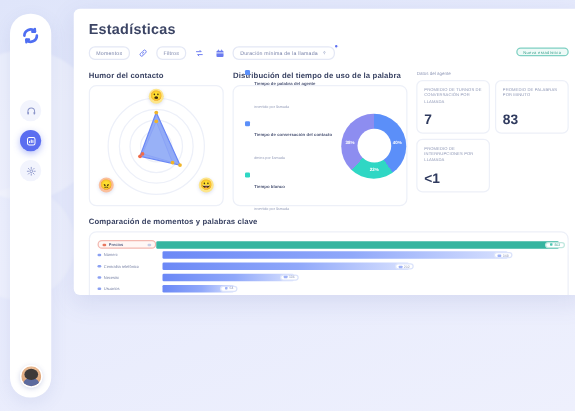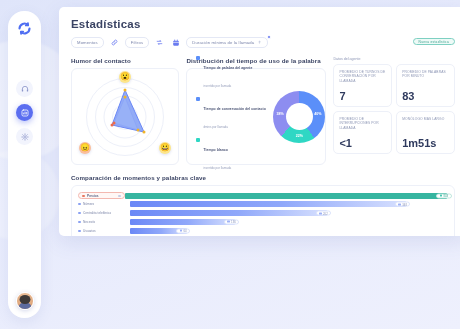--- a/index.html
+++ b/index.html
@@ -392,24 +392,20 @@
           <div class="stat-val">7</div>
         </div>
         <div class="stat">
           <div class="stat-cap">PROMEDIO DE PALABRAS POR MINUTO</div>
           <div class="stat-val">83</div>
         </div>
         <div class="stat">
           <div class="stat-cap">PROMEDIO DE INTERRUPCIONES POR LLAMADA</div>
           <div class="stat-val">&lt;1</div>
         </div>
-        <div class="stat">
-          <div class="stat-cap">MONÓLOGO MÁS LARGO</div>
-          <div class="stat-val">1m51s</div>
-        </div>
       </div>
     </div>
   </div>
 
   <div class="compare">
     <div class="section-title">Comparación de momentos y palabras clave</div>
     <div class="cmp-panel" id="cmp-rows">
         <div class="bar-row">
           <div class="bl pill">
             <span class="bl-dot" style="background: rgb(232, 119, 95);"></span>

